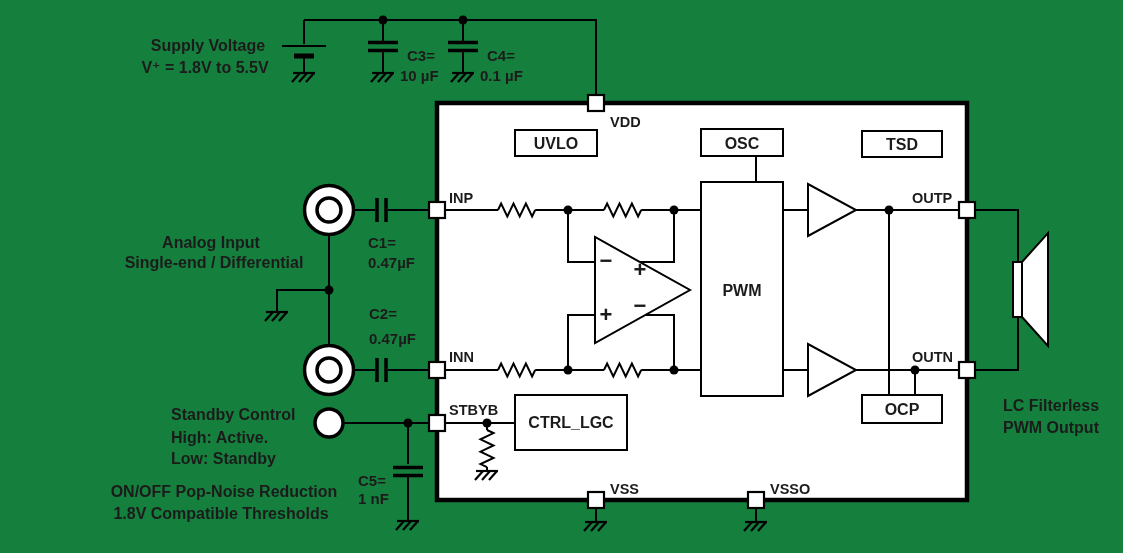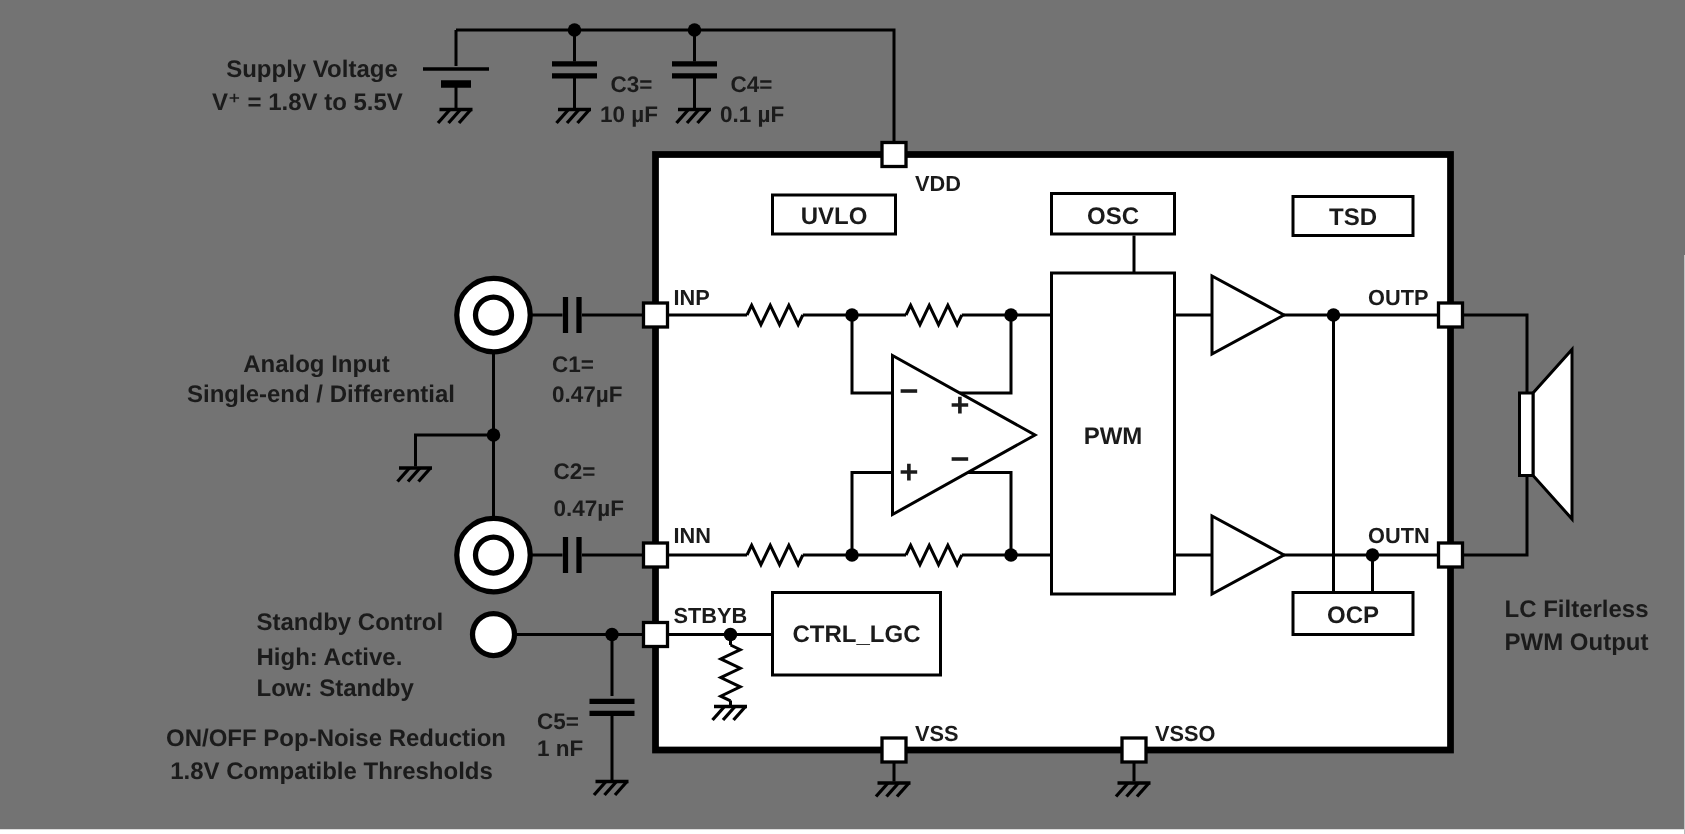--- a/index.html
+++ b/index.html
@@ -1,16 +1,16 @@
 <!DOCTYPE html>
 <html><head>
 <meta charset="utf-8">
 <style>
   html,body { margin:0; padding:0; background:#ffffff; }
-  .page { position:relative; width:1123px; height:553px; background:#737373; overflow:hidden; }
+  .page { position:relative; width:1123px; height:553px; background:#15803d; overflow:hidden; }
   svg { display:block; }
   text { font-family:"Liberation Sans","DejaVu Sans",sans-serif; font-weight:bold; fill:#1b1b1b; }
   .t16 { font-size:16px; }
   .t15 { font-size:15px; }
   .t14 { font-size:14.5px; }
   .sym { font-size:22px; }
   .w    { stroke:#000; stroke-width:2; fill:none; }
   .icb  { fill:#ffffff; stroke:#000; stroke-width:4.5; }
   .box  { fill:#ffffff; stroke:#000; stroke-width:2; }
   .tri  { fill:#ffffff; stroke:#000; stroke-width:2; stroke-linejoin:miter; }

